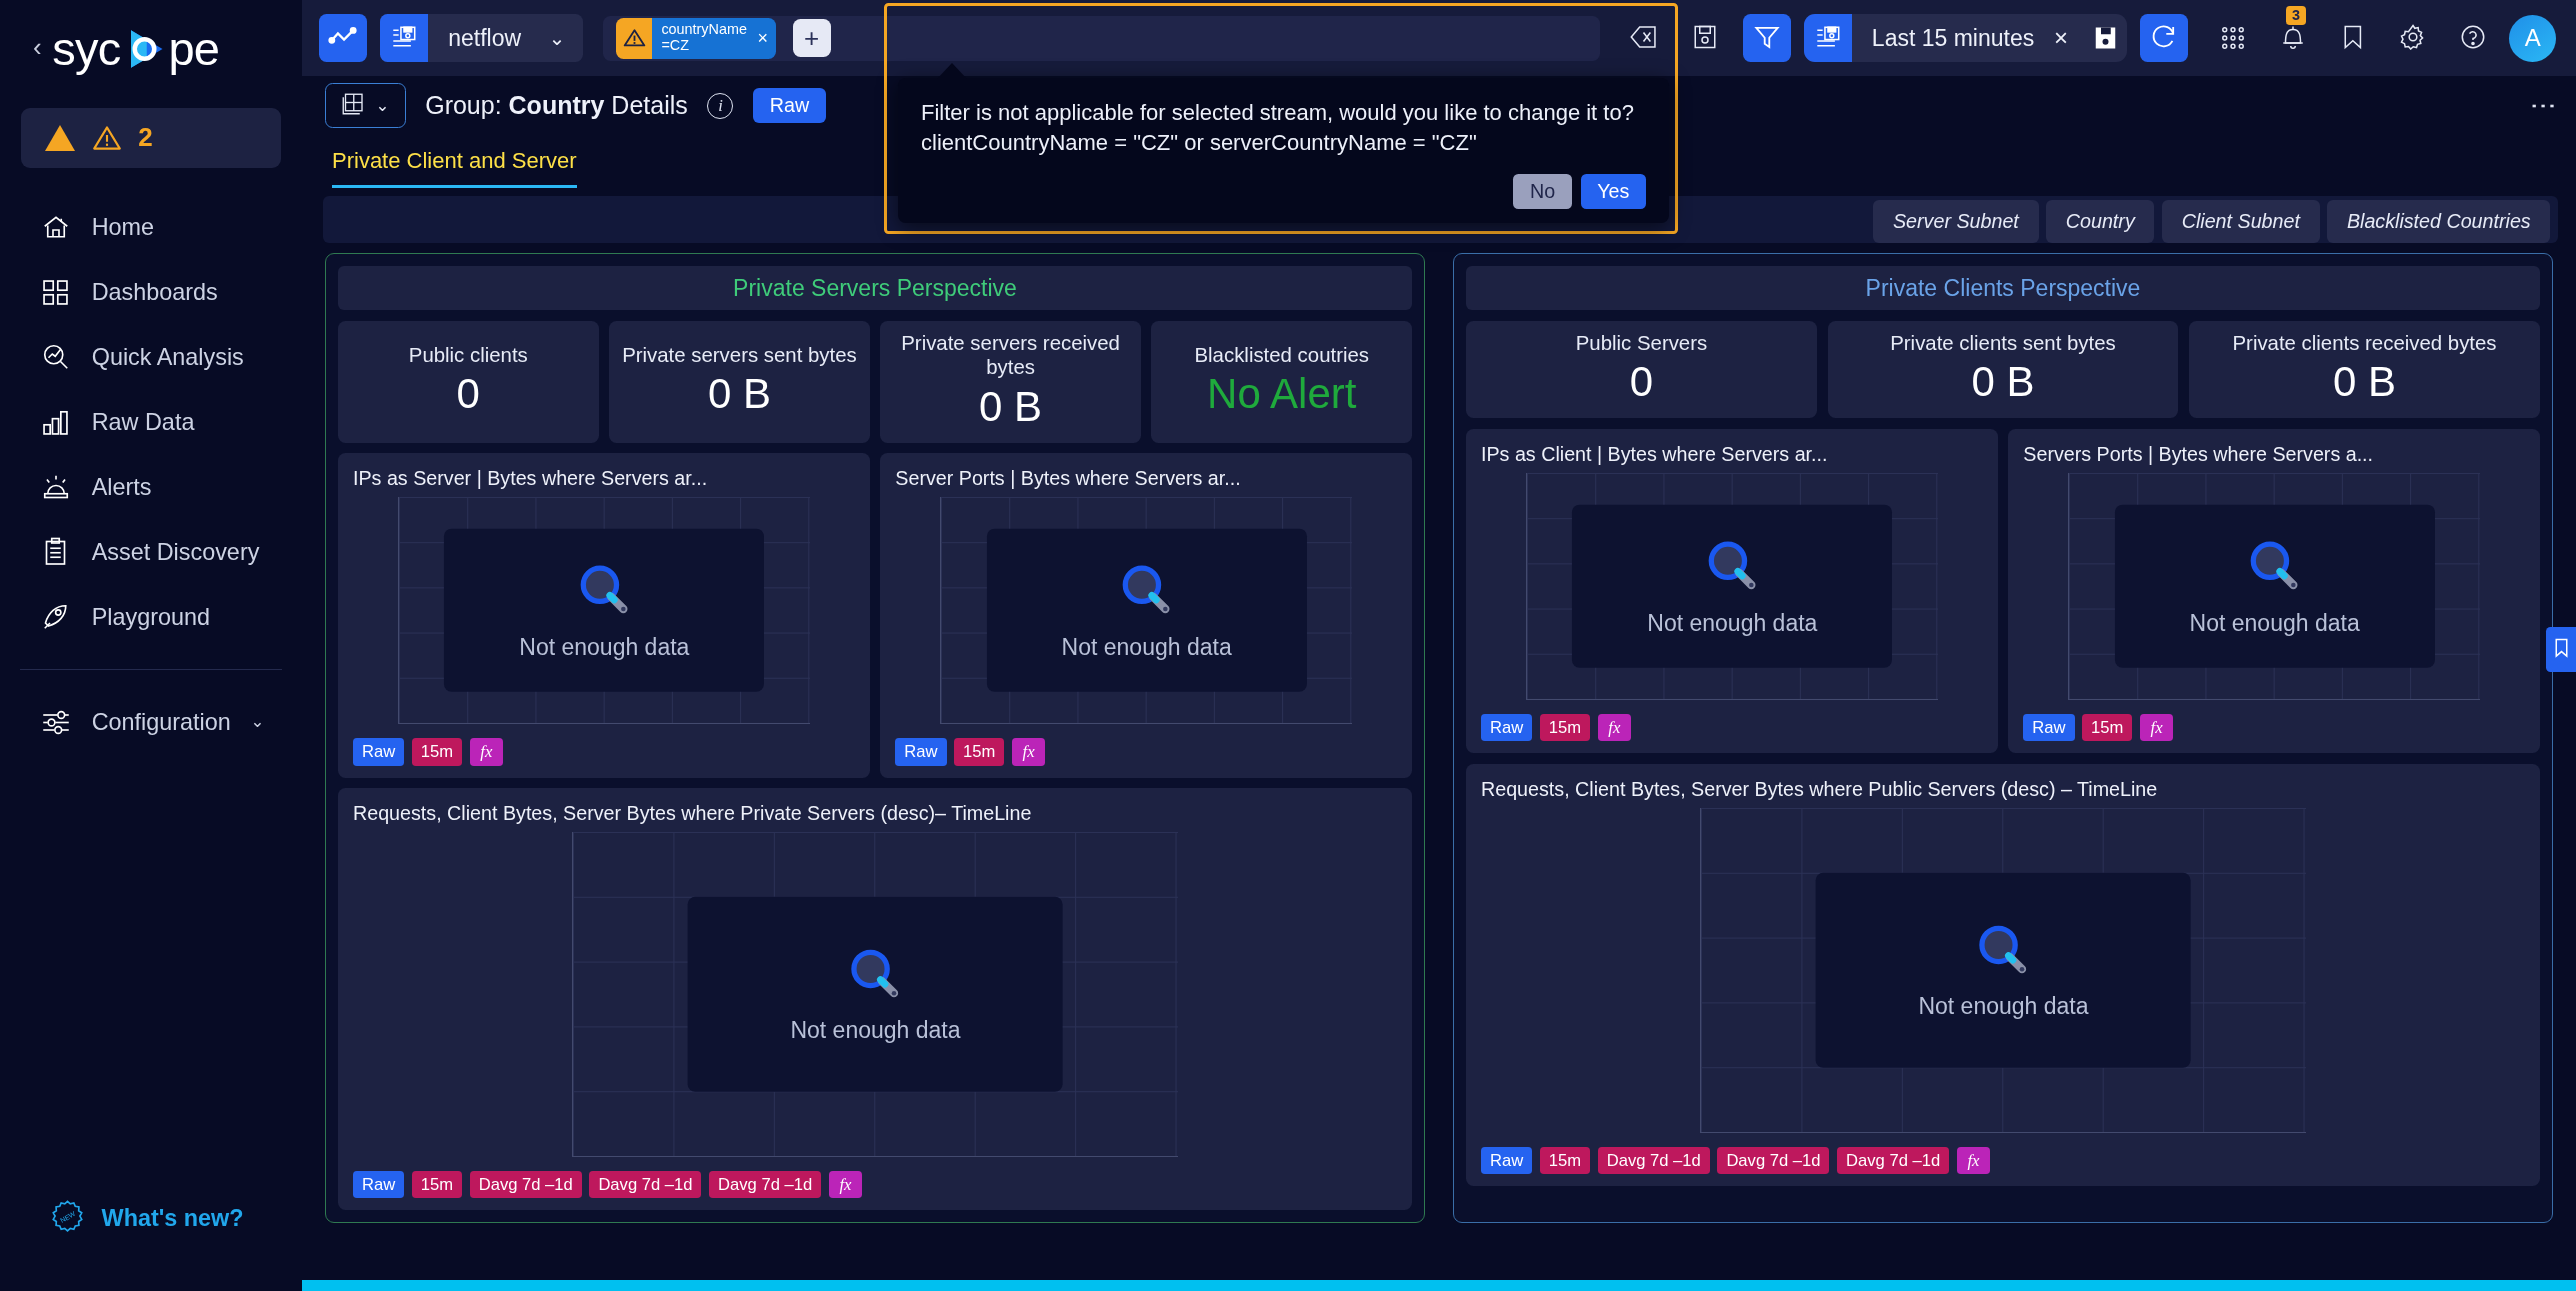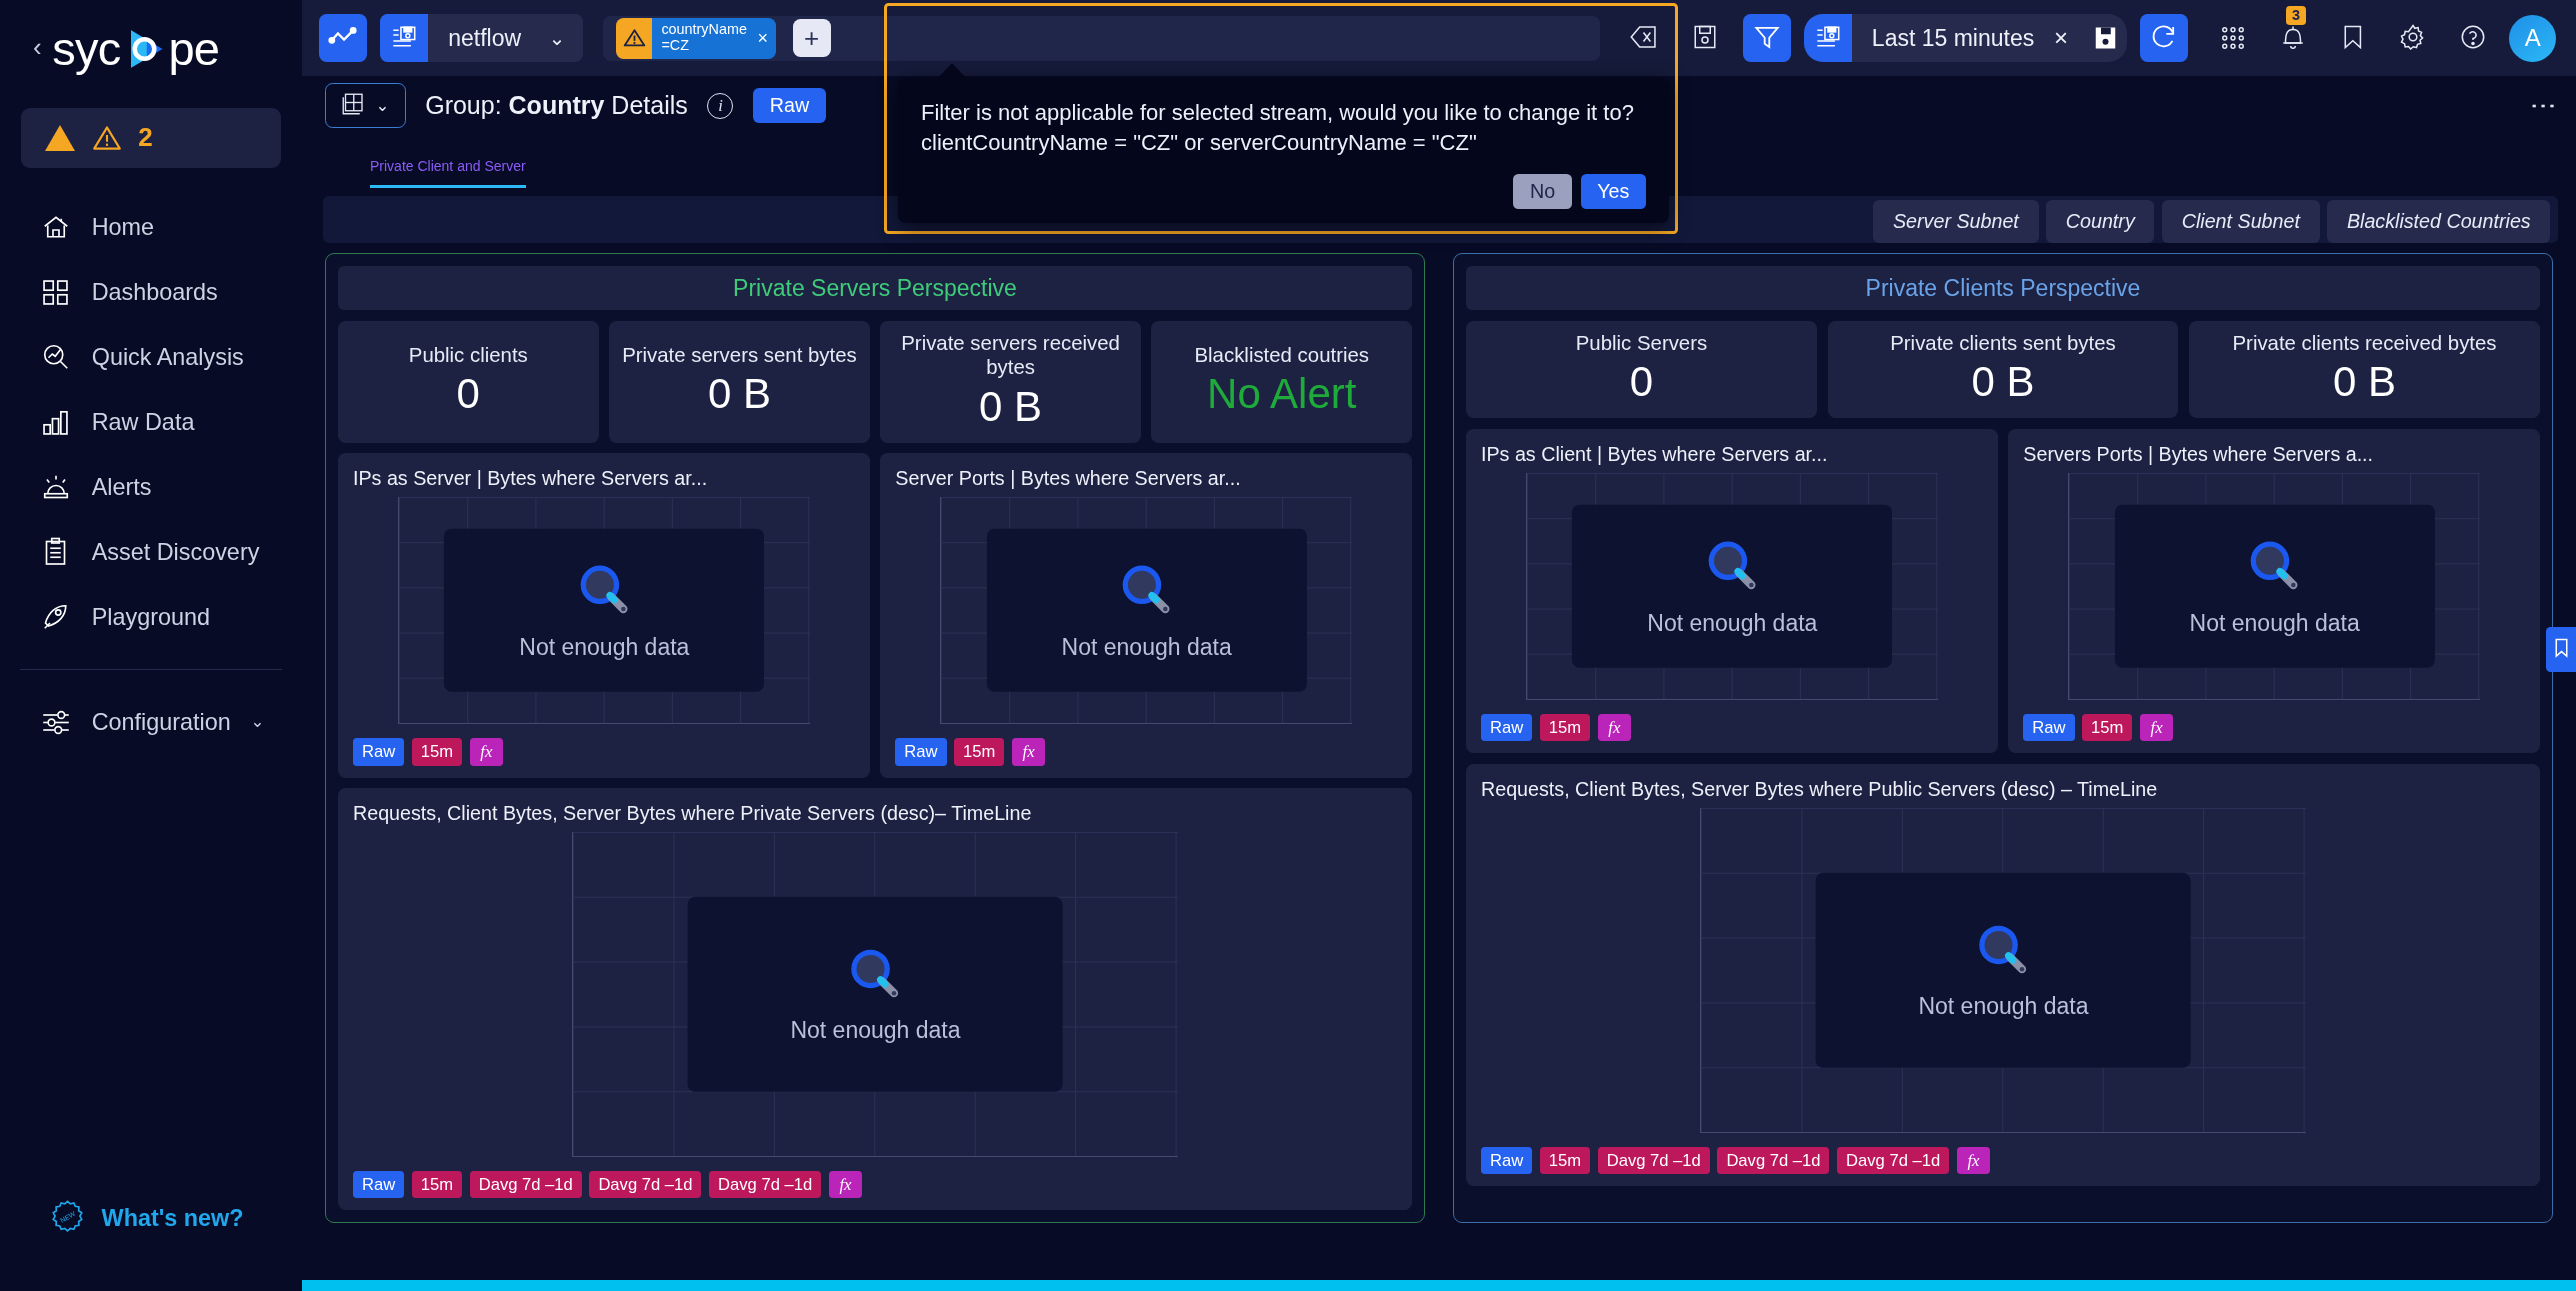--- a/index.html
+++ b/index.html
@@ -102,21 +102,21 @@
     display: flex; align-items: center; justify-content: center;
     color: #2b3159; font-size: 26px; font-weight: 300; cursor: pointer;
   }
 
   .tb-ico-btn {
     width: 48px; height: 48px; border-radius: 7.6px;
     display: flex; align-items: center; justify-content: center; cursor: pointer; flex: 0 0 auto;
   }
   .tb-ico-btn.active { background: #2563f0; }
   .timerange {
-    height: 48px; border-radius: 19px; background: #262b4d;
+    height: 48px; border-radius: 11px; background: #262b4d;
     display: flex; align-items: center; overflow: hidden; cursor: pointer; flex: 0 0 auto;
   }
   .tr-ico { width: 48px; height: 48px; background: #2563f0; display:flex; align-items:center; justify-content:center; flex:0 0 48px;}
   .tr-text { color: #eef1fa; font-size: 23px; padding: 0 19.7px; }
   .tr-x { color: #eef1fa; font-size: 24px; font-weight: 300; padding-right: 16.6px; }
   .tr-save { width: 42px; height: 48px; display:flex; align-items:center; justify-content:center;}
   .tb-right { display: flex; align-items: center; gap: 12px; margin-left: 7.6px;}
   .bell-wrap { position: relative; }
   .bell-badge {
     position: absolute; top: -7.6px; left: 16.6px;
@@ -146,22 +146,22 @@
     color:#dfe4f2; font-size: 16.6px; display:flex; align-items:center; justify-content:center; font-style: italic; font-family: "Liberation Serif", serif;}
   .raw-badge {
     background: #2563f0; color: #fff; font-size: 19.7px; border-radius: 6px;
     padding: 6px 16.6px; cursor: pointer;
   }
   .kebab { margin-left: auto; color:#dfe4f2; font-size: 26px; line-height: .5; letter-spacing: 0; cursor:pointer; writing-mode: vertical-rl;}
 
   
   .tabstrip { height: 53px; padding-left: 30px; display: flex; align-items: flex-end; }
   .tab-main {
-    color: #8b5cf6; font-size: 14px; padding-bottom: 10.6px;
-    border-bottom: 3.8px solid #2bb8f5; cursor: pointer; margin-left: 38px;
+    color: #fde047; font-size: 22px; padding-bottom: 10.6px;
+    border-bottom: 3.8px solid #2bb8f5; cursor: pointer;
   }
   .chipbar {
     margin: 7.6px 18px 0 21px; height: 47px; background: #12183a; border-radius: 6px;
     display: flex; align-items: flex-end; justify-content: flex-end; gap: 7.6px; padding-right: 7.6px; font-style: italic;
   }
   .chip-tab {
     background: #262b4d; color: #e7ebf7; font-size: 19.7px;
     border-radius: 6px; padding: 9.8px 19.7px; cursor: pointer;
   }
 

